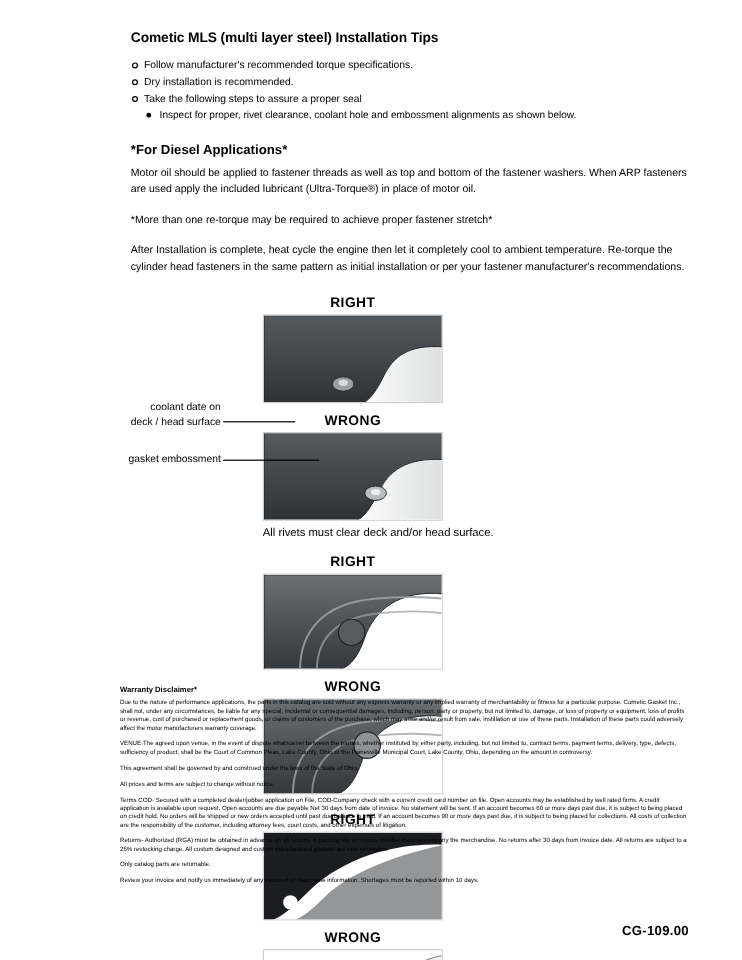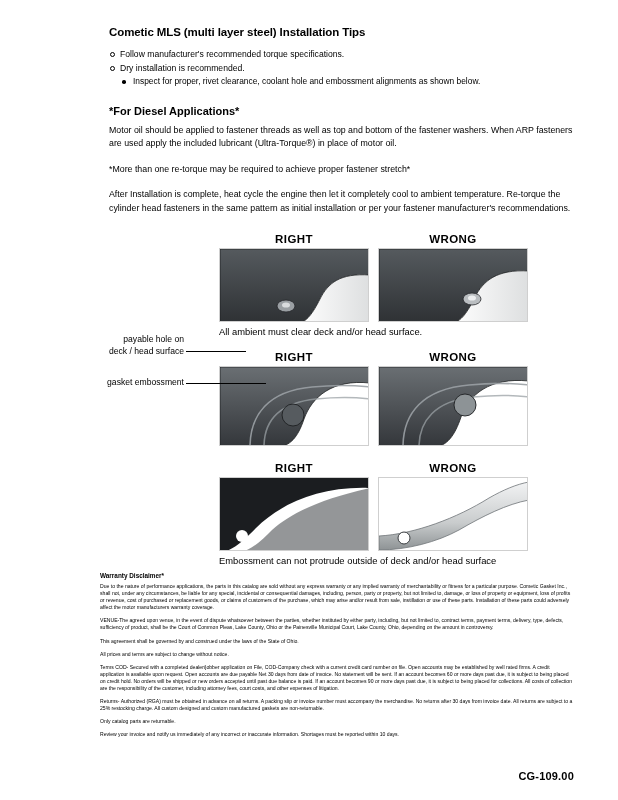--- a/index.html
+++ b/index.html
@@ -64,20 +64,21 @@
     max-width: 470px;
   }
   p.gap { margin-top: 12px; }
 
   
   .figs { margin-top: 18px; }
   .figrow {
     display: flex;
     gap: 9px;
     margin-left: 175px;
+    flex-direction: column;
   }
   .figcol { width: 150px; }
   .figlabel {
     text-align: center;
     font-size: 11.5px;
     font-weight: bold;
     letter-spacing: 0.4px;
     margin-bottom: 3px;
   }
   .fig {
@@ -140,20 +141,21 @@
 </head>
 <body>
 
 <div class="page">
 
   <h1 class="title">Cometic MLS (multi layer steel) Installation Tips</h1>
 
   <div class="bullets">
     <div class="b1">Follow manufacturer's recommended torque specifications.</div>
     <div class="b1">Dry installation is recommended.</div>
+    <div class="b1">Take the following steps to assure a proper seal</div>
     <div class="b2">Inspect for proper, rivet clearance, coolant hole and embossment alignments as shown below.</div>
   </div>
 
   <h2 class="subtitle">*For Diesel Applications*</h2>
   <p class="body">Motor oil should be applied to fastener threads as well as top and bottom of the fastener washers. When ARP fasteners are used apply the included lubricant (Ultra-Torque®) in place of motor oil.</p>
   <p class="body gap">*More than one re-torque may be required to achieve proper fastener stretch*</p>
   <p class="body gap">After Installation is complete, heat cycle the engine then let it completely cool to ambient temperature. Re-torque the cylinder head fasteners in the same pattern as initial installation or per your fastener manufacturer's recommendations.</p>
 
   <div class="figs">
 
@@ -188,21 +190,21 @@
             <rect x="0" y="0" width="150" height="74" fill="#ffffff"></rect>
             <path d="M0,0 H150 V22 C118,20 104,32 96,48 C89,62 82,74 72,74 H0 Z" fill="url(#g1)"></path>
             <path d="M150,22 C118,20 104,32 96,48 C89,62 82,74 72,74 H150 Z" fill="url(#gl)" opacity="0.85"></path>
             <path d="M0,0 H150 V22 C118,20 104,32 96,48 C89,62 82,74 72,74 H0 Z" fill="none" stroke="#1d1f21" stroke-width="0.8"></path>
             <ellipse cx="93" cy="50" rx="9" ry="6" fill="#b9bdc0" stroke="#24262a" stroke-width="0.8"></ellipse>
             <ellipse cx="93" cy="49" rx="4" ry="2.6" fill="#eceeef"></ellipse>
           </svg>
         </div>
       </div>
     </div>
-    <div class="caption">All ambient must clear deck and/or head surface.</div>
+    <div class="caption">All rivets must clear deck and/or head surface.</div>
 
     <div class="figrow blk2">
       <div class="figcol">
         <div class="figlabel">RIGHT</div>
         <div class="fig fig2">
           <svg viewBox="0 0 150 80" width="150" height="80" preserveAspectRatio="none">
             <defs>
               <linearGradient id="g2" x1="0" y1="0" x2="0" y2="1">
                 <stop offset="0%" stop-color="#6a6f73"></stop>
                   <stop offset="100%" stop-color="#33363a"></stop>
@@ -226,21 +228,21 @@
             <path d="M0,0 H150 V14 C110,10 90,28 82,50 C76,68 68,80 54,80 H0 Z" fill="none" stroke="#1d1f21" stroke-width="0.8"></path>
             <path d="M24,80 C24,46 44,22 90,18 C110,16 132,16 150,18" fill="none" stroke="#9aa0a4" stroke-width="1.6" opacity="0.9"></path>
             <path d="M40,80 C40,54 56,34 94,30 C114,28 134,28 150,30" fill="none" stroke="#9aa0a4" stroke-width="1.6" opacity="0.75"></path>
             <circle cx="86" cy="38" r="11" fill="#7e8budea" stroke="#1d1f21" stroke-width="0.9" style="fill:#8d9396"></circle>
           </svg>
         </div>
       </div>
     </div>
 
     <div class="annots" style="top:333px;">
-      <div>payable hole on</div>
+      <div>coolant date on</div>
       <div>deck / head surface</div>
     </div>
     <div class="annots" style="top:376px;">
       <div>gasket embossment</div>
     </div>
     <div class="annot-line" style="left:186px; top:351px; width:60px;"></div>
     <div class="annot-line" style="left:186px; top:383px; width:80px;"></div>
 
     <div class="figrow blk3">
       <div class="figcol">

